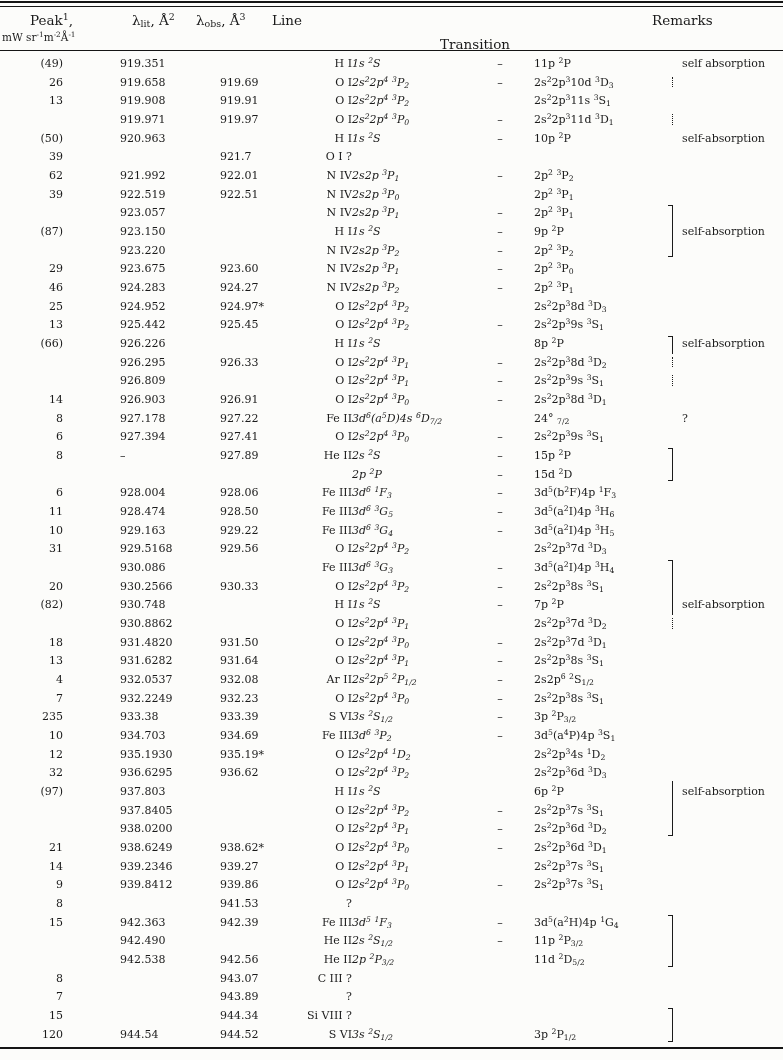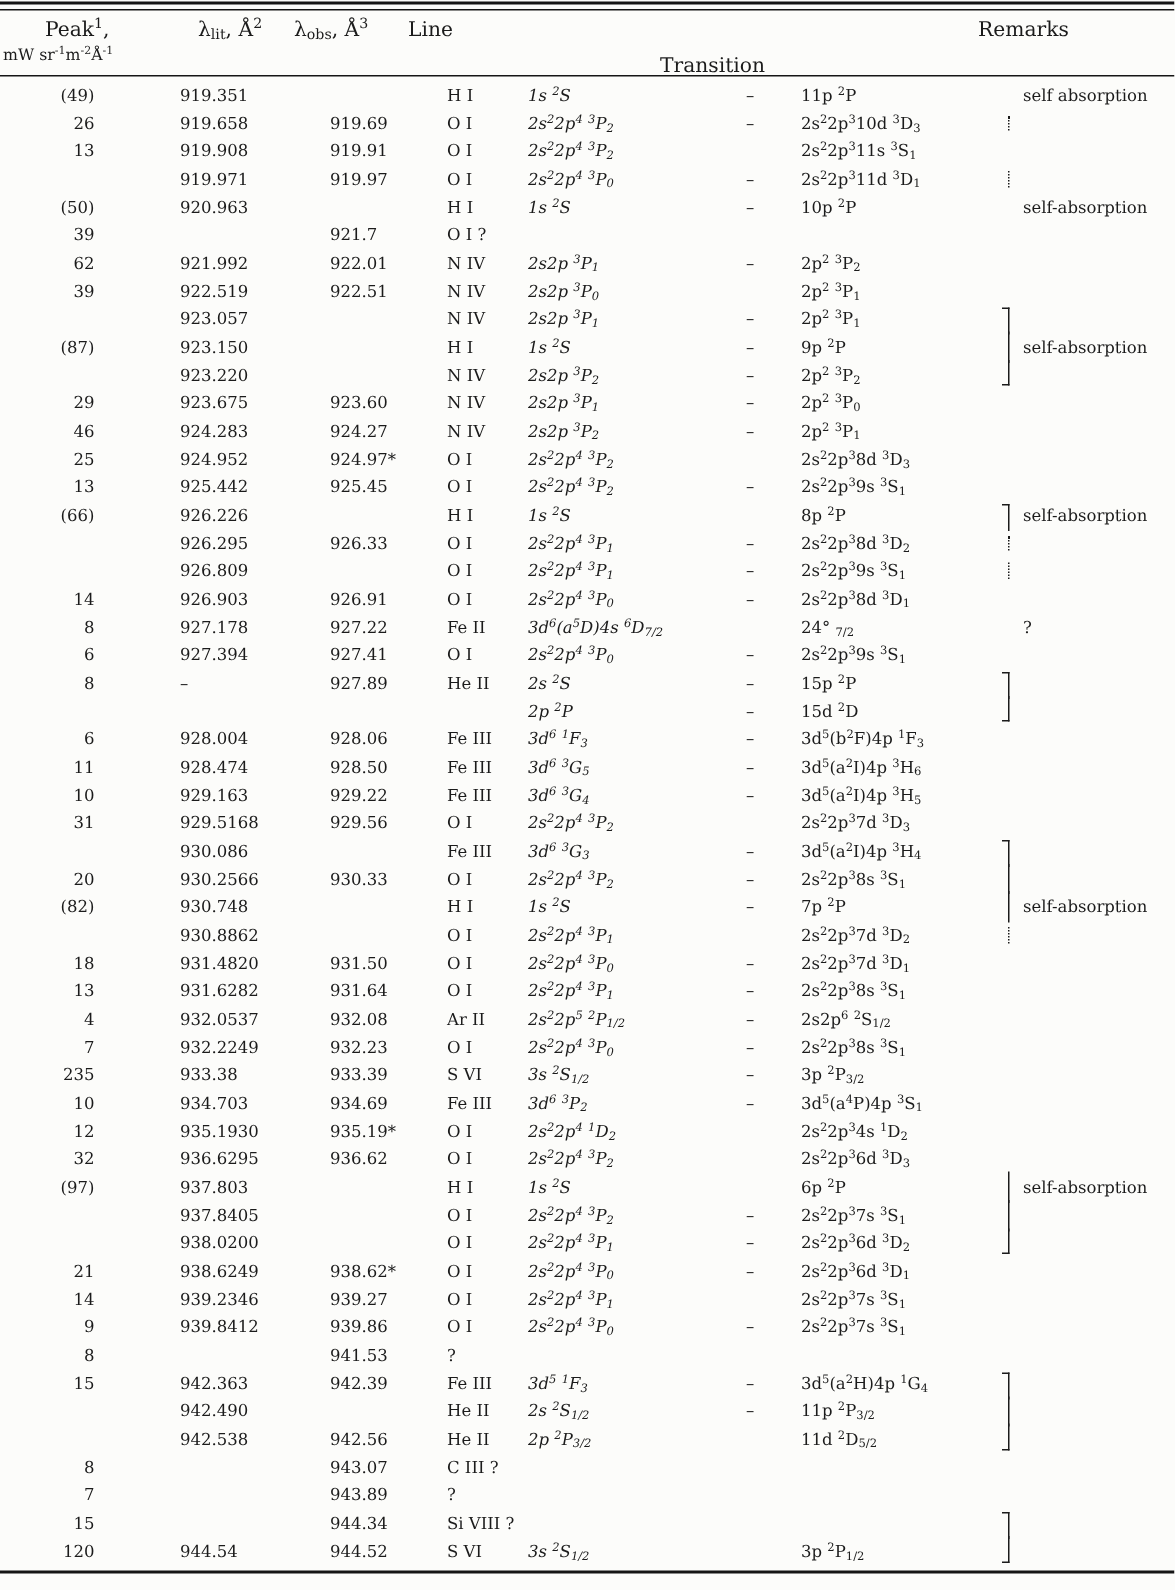--- a/index.html
+++ b/index.html
@@ -24,21 +24,21 @@
   .h-obs{top:12px;left:196px;}
   .h-line{top:12px;left:272px;}
   .h-trans{top:12px;left:440px;margin-top:24px;}
   .h-rem{top:12px;left:652px;}
   .tbody{position:absolute;top:54px;left:0;right:0;}
   .trow{display:flex;align-items:center;height:18.68px;font-size:11px;white-space:nowrap;}
   .c{display:block;}
   .c-peak{width:63px;text-align:right;flex:none;}
   .c-lit{width:100px;margin-left:57px;flex:none;}
   .c-obs{width:78px;flex:none;}
-  .c-line{width:54px;flex:none;}
+  .c-line{width:54px;flex:none;text-align:right;}
   .c-lower{width:130px;flex:none;font-style:italic;}
   .c-sep{width:36px;text-align:center;flex:none;}
   .c-upper{width:133px;flex:none;margin-left:16px;}
   .c-bracket{width:9px;flex:none;position:relative;height:100%;}
   .c-remark{flex:1;padding-left:6px;}
   .bk-top::before,.bk-mid::before,.bk-bot::before,.bk-dots::before{
     content:"";position:absolute;right:3px;width:4px;
   }
   .bk-top::before{top:2px;bottom:-1px;border-right:1.3px solid #1b1b1b;border-top:1.3px solid #1b1b1b;}
   .bk-mid::before{top:-1px;bottom:-1px;border-right:1.3px solid #1b1b1b;}

